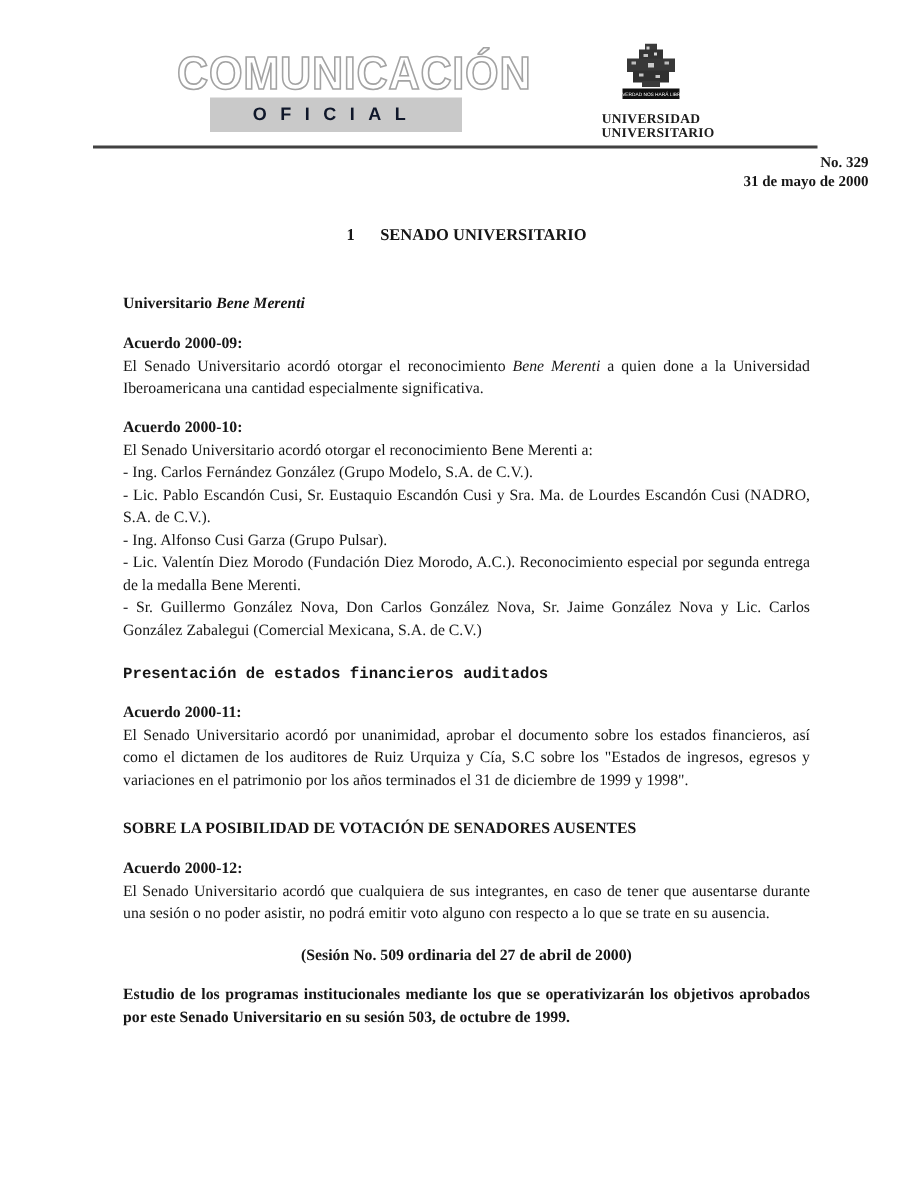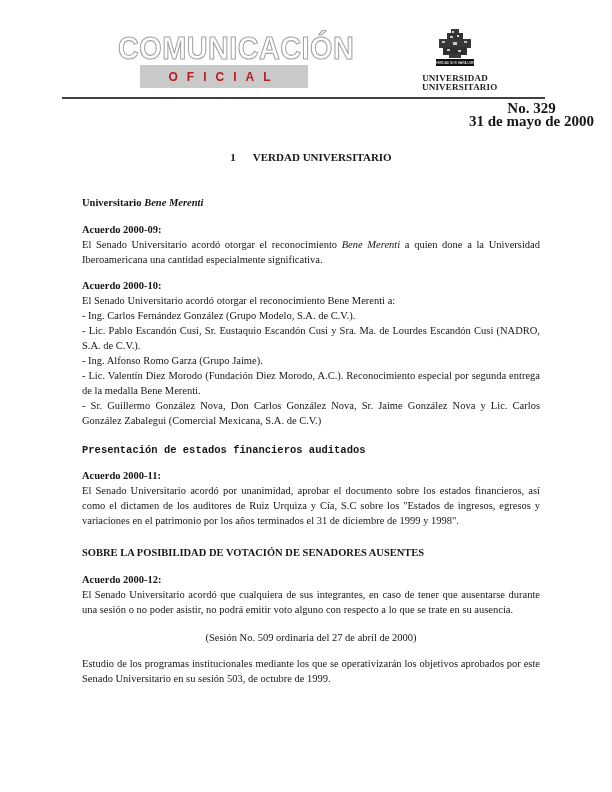--- a/index.html
+++ b/index.html
@@ -31,66 +31,66 @@
     margin:1px 0 0 22px;
     width:168px;
     background:#c9c9c9;
     text-align:center;
     padding:2px 0 3px 0;
   }
   .oficial-text {
     font-family:"Liberation Sans", sans-serif;
     font-weight:bold;
     font-size:12px;
-    color:#b91c1c;
+    color:#0f172a;
     letter-spacing:9px;
     text-indent:9px;
     white-space:nowrap;
   }
 
   
-  .uni-logo { position:absolute; left:422px; top:29px; width:66px; text-align:center; }
+  .uni-logo { position:absolute; left:401px; top:29px; width:66px; text-align:center; }
   .uni-name {
     margin-top:1px;
     font-family:"Liberation Serif", serif;
     font-weight:bold;
     font-size:9px;
     line-height:9px;
     letter-spacing:0.2px;
     color:#1c1c1c;
     white-space:nowrap;
   }
 
   
   .header-rule { position:absolute; left:62px; top:97px; width:483px; height:2px; background:#414141; }
   .issue-info {
-    position:absolute; right:58px; top:102px;
-    text-align:center; font-weight:bold;
-    font-size:15px; line-height:13px;
+    position:absolute; right:73px; top:102px;
+    text-align:right; font-weight:bold;
+    font-size:10px; line-height:13px;
   }
 
   
   .content {
     position:absolute; left:82px; top:150px; width:458px;
     font-size:10.5px; line-height:15px;
   }
   .content p { margin:0; text-align:justify; hyphens:none; }
   .doc-title { margin:0; text-align:center; font-size:11px; font-weight:bold; }
   .doc-title .num { margin-right:17px; }
   .sub-heading { margin:30px 0 0 0; font-size:10.5px; font-weight:bold; }
   .sub-heading em { font-style:italic; }
   .acuerdo { margin-top:12px; }
   .acuerdo .label { font-weight:bold; }
   .a10 { margin-top:11px; }
   .h-fin { margin-top:15px;font-family:Liberation Mono, monospace; }
   .a11 { margin-top:10px; }
   .h-voting { margin-top:17px; }
   .a12 { margin-top:12px; }
-  .session-note { margin-top:13px !important; text-align:center !important; font-weight:normal; }
-  .closing { margin-top:11px !important; font-weight:normal; }
+  .session-note { margin-top:13px !important; text-align:center !important; font-weight:bold; }
+  .closing { margin-top:11px !important; font-weight:bold; }
 </style>
 </head>
 <body>
 
 <div class="page">
 
   <div class="masthead">
     <div class="comunicacion">COMUNICACIÓN</div>
     <div class="oficial-bar">
       <span class="oficial-text">OFICIAL</span>
@@ -122,35 +122,35 @@
   </div>
 
   <div class="header-rule"></div>
   <div class="issue-info">
     <div>No. 329</div>
     <div>31 de mayo de 2000</div>
   </div>
 
   <main class="content">
 
-    <h1 class="doc-title"><span class="num">1</span><span>VERDAD UNIVERSITARIO</span></h1>
+    <h1 class="doc-title"><span class="num">1</span><span>SENADO UNIVERSITARIO</span></h1>
 
     <h2 class="sub-heading"><span>Universitario </span><em>Bene Merenti</em></h2>
 
     <section class="acuerdo">
       <div class="label">Acuerdo 2000-09:</div>
       <p><span>El Senado Universitario acordó otorgar el reconocimiento </span><em>Bene Merenti</em><span> a quien done a la Universidad Iberoamericana una cantidad especialmente significativa.</span></p>
     </section>
 
     <section class="acuerdo a10">
       <div class="label">Acuerdo 2000-10:</div>
       <p>El Senado Universitario acordó otorgar el reconocimiento Bene Merenti a:</p>
       <p>- Ing. Carlos Fernández González (Grupo Modelo, S.A. de C.V.).</p>
       <p>- Lic. Pablo Escandón Cusi, Sr. Eustaquio Escandón Cusi y Sra. Ma. de Lourdes Escandón Cusi (NADRO, S.A. de C.V.).</p>
-      <p>- Ing. Alfonso Romo Garza (Grupo Jaime).</p>
+      <p>- Ing. Alfonso Cusi Garza (Grupo Pulsar).</p>
       <p>- Lic. Valentín Diez Morodo (Fundación Diez Morodo, A.C.). Reconocimiento especial por segunda entrega de la medalla Bene Merenti.</p>
       <p>- Sr. Guillermo González Nova, Don Carlos González Nova, Sr. Jaime González Nova y Lic. Carlos González Zabalegui (Comercial Mexicana, S.A. de C.V.)</p>
     </section>
 
     <h2 class="sub-heading h-fin">Presentación de estados financieros auditados</h2>
 
     <section class="acuerdo a11">
       <div class="label">Acuerdo 2000-11:</div>
       <p>El Senado Universitario acordó por unanimidad, aprobar el documento sobre los estados financieros, así como el dictamen de los auditores de Ruiz Urquiza y Cía, S.C sobre los "Estados de ingresos, egresos y variaciones en el patrimonio por los años terminados el 31 de diciembre de 1999 y 1998".</p>
     </section>

